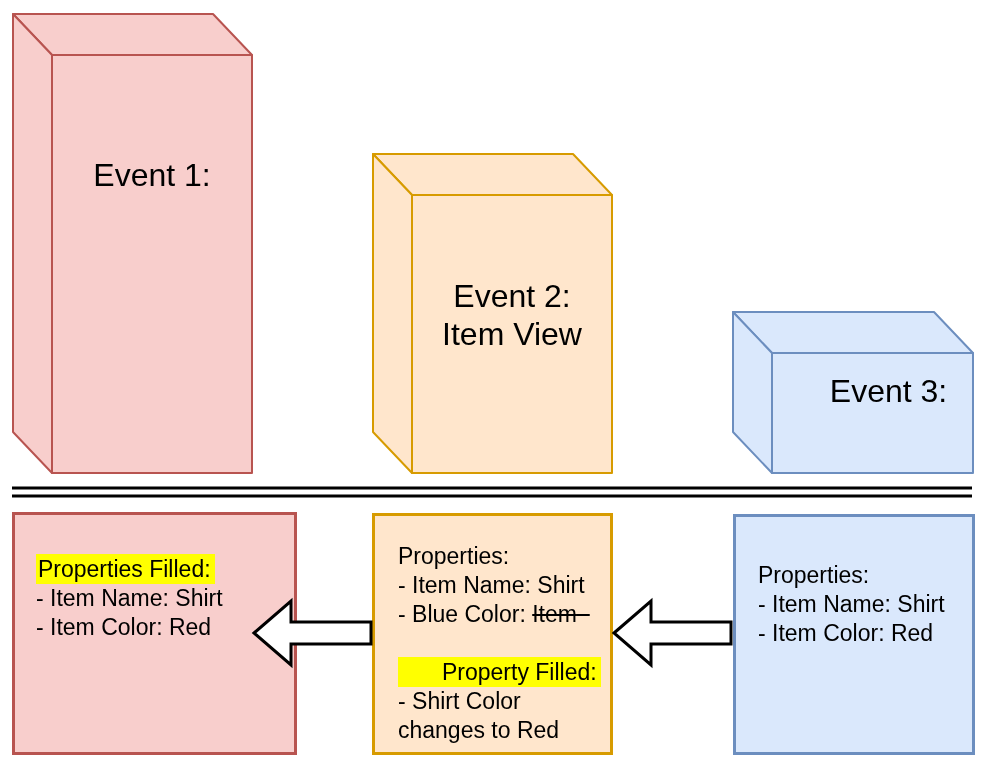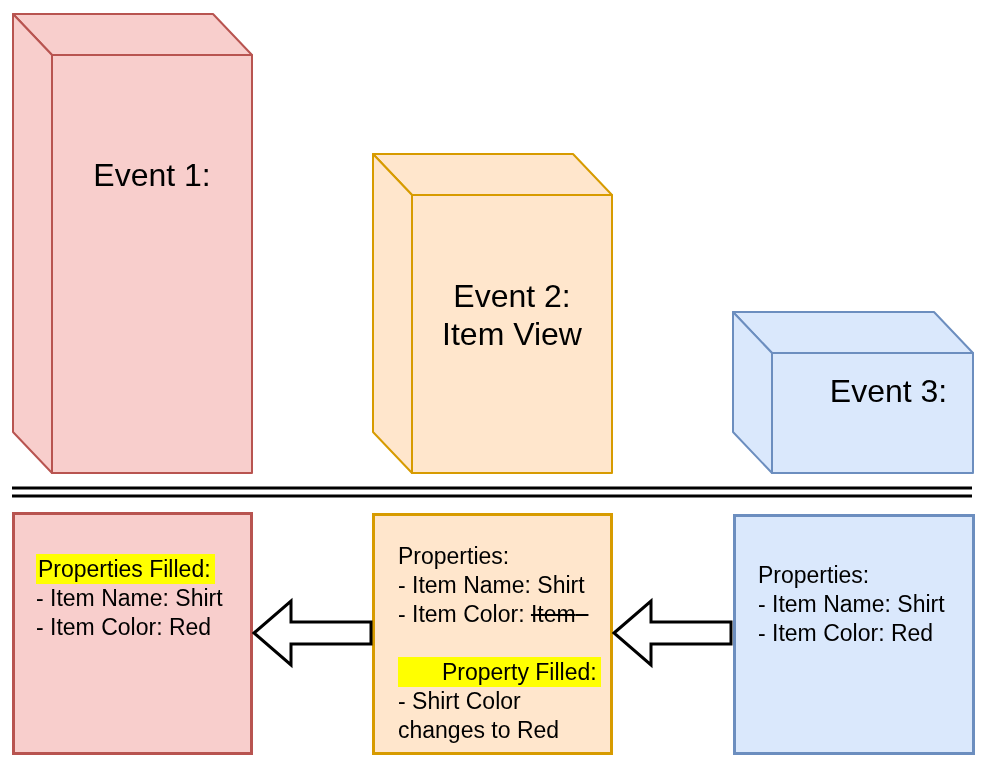--- a/index.html
+++ b/index.html
@@ -70,30 +70,30 @@
     <div>Event 1:</div>
   </div>
   <div class="event-label" style="left:412px; top:253px; width:200px;margin-top:24px;">
     <div>Event 2:</div>
     <div>Item View</div>
   </div>
   <div class="event-label" style="left:788px; top:372px; width:201px;">
     <div>Event 3:</div>
   </div>
 
-  <div class="panel" style="left: 12px; top: 512px; width: 241px; height: 243px; padding: 40px 0px 0px 21px; background-color: rgb(248, 206, 204); border-color: rgb(184, 84, 80);">
+  <div class="panel" style="left: 12px; top: 512px; width: 285px; height: 243px; padding: 40px 0px 0px 21px; background-color: rgb(248, 206, 204); border-color: rgb(184, 84, 80);">
     <div class="line"><span class="hl" style="background-color: rgb(255, 255, 0);">Properties Filled:</span></div>
     <div class="line">- Item Name: Shirt</div>
     <div class="line">- Item Color: Red</div>
   </div>
 
   <div class="panel" style="left: 372px; top: 513px; width: 241px; height: 242px; padding: 26px 0px 0px 23px; background-color: rgb(255, 230, 204); border-color: rgb(215, 155, 0);">
     <div class="line">Properties:</div>
     <div class="line">- Item Name: Shirt</div>
-    <div class="line"><span>- Item Color: </span><span class="strike"><span>Item</span>&nbsp;&nbsp;</span></div>
+    <div class="line"><span>- Blue Color: </span><span class="strike"><span>Item</span>&nbsp;&nbsp;</span></div>
     <div class="line">&nbsp;</div>
     <div class="line"><span class="hl" style="background-color: rgb(255, 255, 0); padding-left: 44px;">Property Filled:</span></div>
     <div class="line">- Shirt Color</div>
     <div class="line">changes to Red</div>
   </div>
 
   <div class="panel" style="left: 733px; top: 514px; width: 242px; height: 241px; padding: 44px 0px 0px 22px; background-color: rgb(218, 232, 252); border-color: rgb(108, 142, 191);">
     <div class="line">Properties:</div>
     <div class="line">- Item Name: Shirt</div>
     <div class="line">- Item Color: Red</div>

